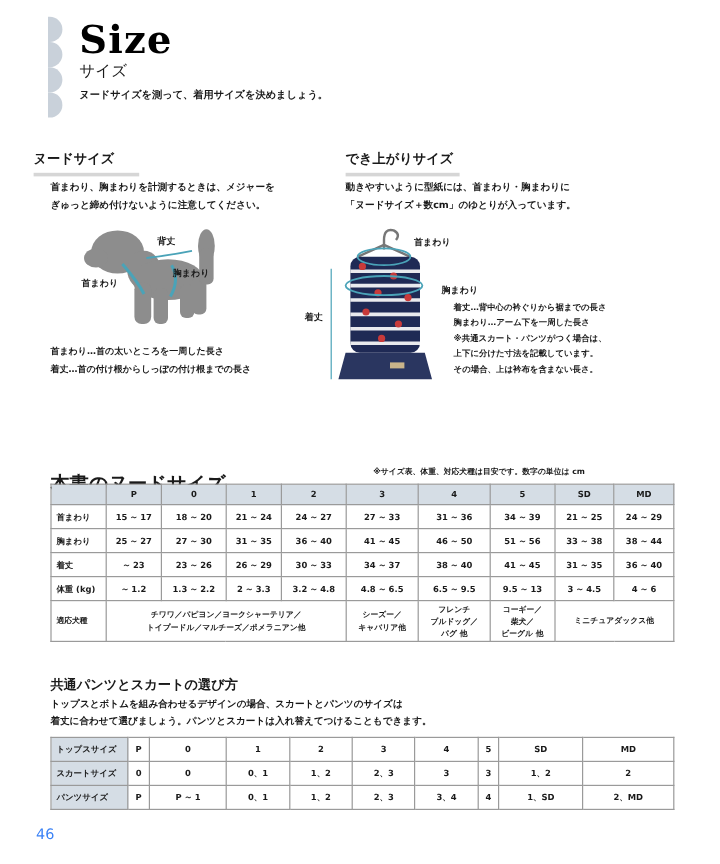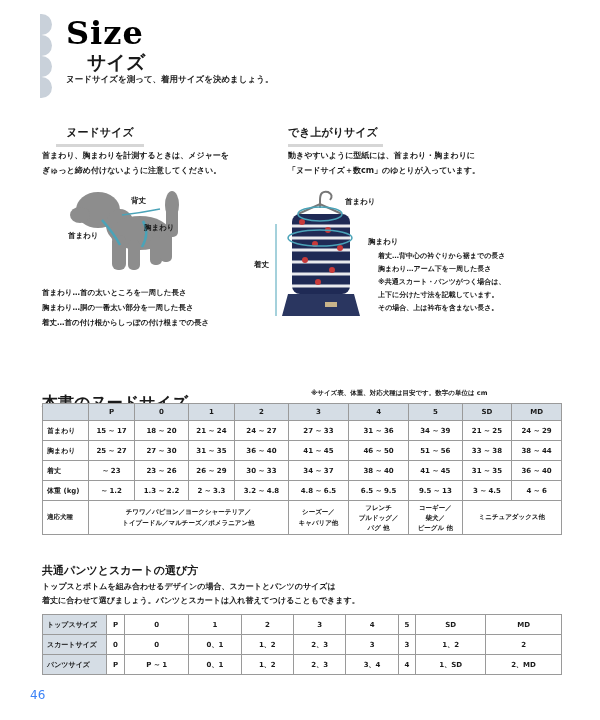--- a/index.html
+++ b/index.html
@@ -2,21 +2,21 @@
 <html><head>
 <meta charset="utf-8">
 <style>
   html, body { margin:0; padding:0; }
   body { width:600px; height:720px; background:#ffffff; position:relative; overflow:hidden;
          font-family:"DejaVu Sans", sans-serif; color:#1a1a1a; }
   .abs { position:absolute; }
   .bubbles { left:40px; top:14px; width:12px; }
   .bubble { width:12px; height:21px; background:#c9d1da; border-radius:0 11px 11px 0; margin-bottom:0; }
   .title-en { left:66px; top:14px; font-family:"DejaVu Serif", serif; font-weight:bold; font-size:32px; letter-spacing:1px; color:#000000; }
-  .title-jp { left:66px; top:50px; font-weight:bold; font-size:19px;margin-left:21px; }
+  .title-jp { left:66px; top:50px; font-weight:normal; font-size:13px; }
   .subtitle { left:66px; top:74px; font-weight:bold; font-size:8.5px; }
   .sec-h { font-weight:bold; font-size:11px; padding-bottom:4px; border-bottom:3px solid #d6d6d6; }
   .body-txt { font-size:8px; font-weight:bold; line-height:15px; }
   .legend-txt { font-size:7.5px; font-weight:bold; line-height:15px; }
   .lbl { font-size:8px; font-weight:bold; }
   table.t { border-collapse:collapse; font-size:7px; font-weight:bold; }
   table.t td { border:1.5px solid #9a9a9a; text-align:center; padding:0; }
   table.t td.hdr { background:#d5dde5; }
   table.t td.rh { text-align:left; padding-left:4px; }
   .note { font-size:6.5px; font-weight:bold; }
@@ -28,21 +28,21 @@
 <div class="abs bubbles">
   <div class="bubble"></div>
     <div class="bubble"></div>
     <div class="bubble"></div>
     <div class="bubble"></div>
 </div>
 <div class="abs title-en">Size</div>
 <div class="abs title-jp">サイズ</div>
 <div class="abs subtitle">ヌードサイズを測って、着用サイズを決めましょう。</div>
 
-<div class="abs" style="left:56px; top:125px; width:88px;text-align:center;">
+<div class="abs" style="left:28px; top:125px; width:88px;">
   <div class="sec-h">ヌードサイズ</div>
 </div>
 <div class="abs body-txt" style="left:42px; top:148px;">
   <div>首まわり、胸まわりを計測するときは、メジャーを</div>
   <div>ぎゅっと締め付けないように注意してください。</div>
 </div>
 
 <svg class="abs" style="left:60px; top:185px;" width="130" height="95">
   <g fill="#8d8d8d">
     <ellipse cx="38" cy="25" rx="22" ry="18"></ellipse>
@@ -59,21 +59,20 @@
   <path d="M 42 35 Q 55 50 60 60" stroke="#4aa3b8" stroke-width="2.5" fill="none"></path>
   <path d="M 62 30 Q 80 28 100 24" stroke="#4aa3b8" stroke-width="1.5" fill="none"></path>
   <path d="M 83 36 Q 90 48 82 62" stroke="#4aa3b8" stroke-width="2.5" fill="none"></path>
 </svg>
 <div class="abs lbl" style="left:131px; top:196px; font-size:7.5px;">背丈</div>
 <div class="abs lbl" style="left:68px; top:231px; font-size:7.5px;">首まわり</div>
 <div class="abs lbl" style="left:144px; top:223px; font-size:7.5px;">胸まわり</div>
 
 <div class="abs legend-txt" style="left:42px; top:285px;">
   <div>首まわり…首の太いところを一周した長さ</div>
-  <div>胸まわり…胴の一番太い部分を一周した長さ</div>
   <div>着丈…首の付け根からしっぽの付け根までの長さ</div>
 </div>
 
 <div class="abs" style="left:288px; top:125px; width:95px;">
   <div class="sec-h">でき上がりサイズ</div>
 </div>
 <div class="abs body-txt" style="left:288px; top:148px;">
   <div>動きやすいように型紙には、首まわり・胸まわりに</div>
   <div>「ヌードサイズ＋数cm」のゆとりが入っています。</div>
 </div>

